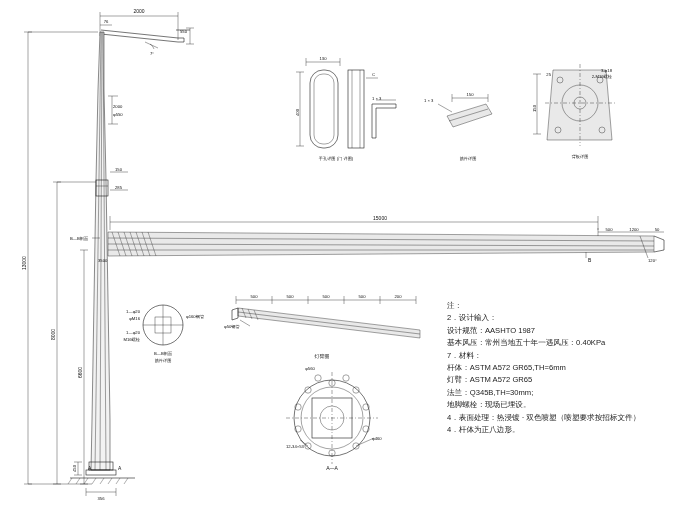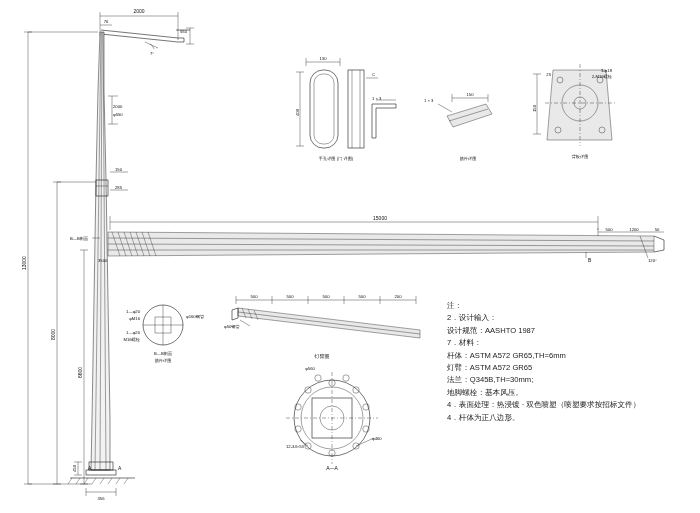--- a/index.html
+++ b/index.html
@@ -288,20 +288,21 @@
 
   <text class="txt4 mid" x="163" y="362">筋件详图</text>
 
 </svg>
 </div>
 
 <div class="notes-block">
   <div class="notes-title">注：</div>
   <div>2．设计输入：</div>
   <div>设计规范：AASHTO 1987</div>
+  <div>基本风压：常州当地五十年一遇风压：0.40KPa</div>
   <div>7．材料：</div>
   <div>杆体：ASTM A572 GR65,TH=6mm</div>
   <div>灯臂：ASTM A572 GR65</div>
   <div>法兰：Q345B,TH=30mm;</div>
-  <div>地脚螺栓：基本风压。</div>
+  <div>地脚螺栓：现场已埋设。</div>
   <div>4．表面处理：热浸镀 · 双色喷塑（喷塑要求按招标文件）</div>
   <div>4．杆体为正八边形。</div>
 </div>
 
 </body></html>

